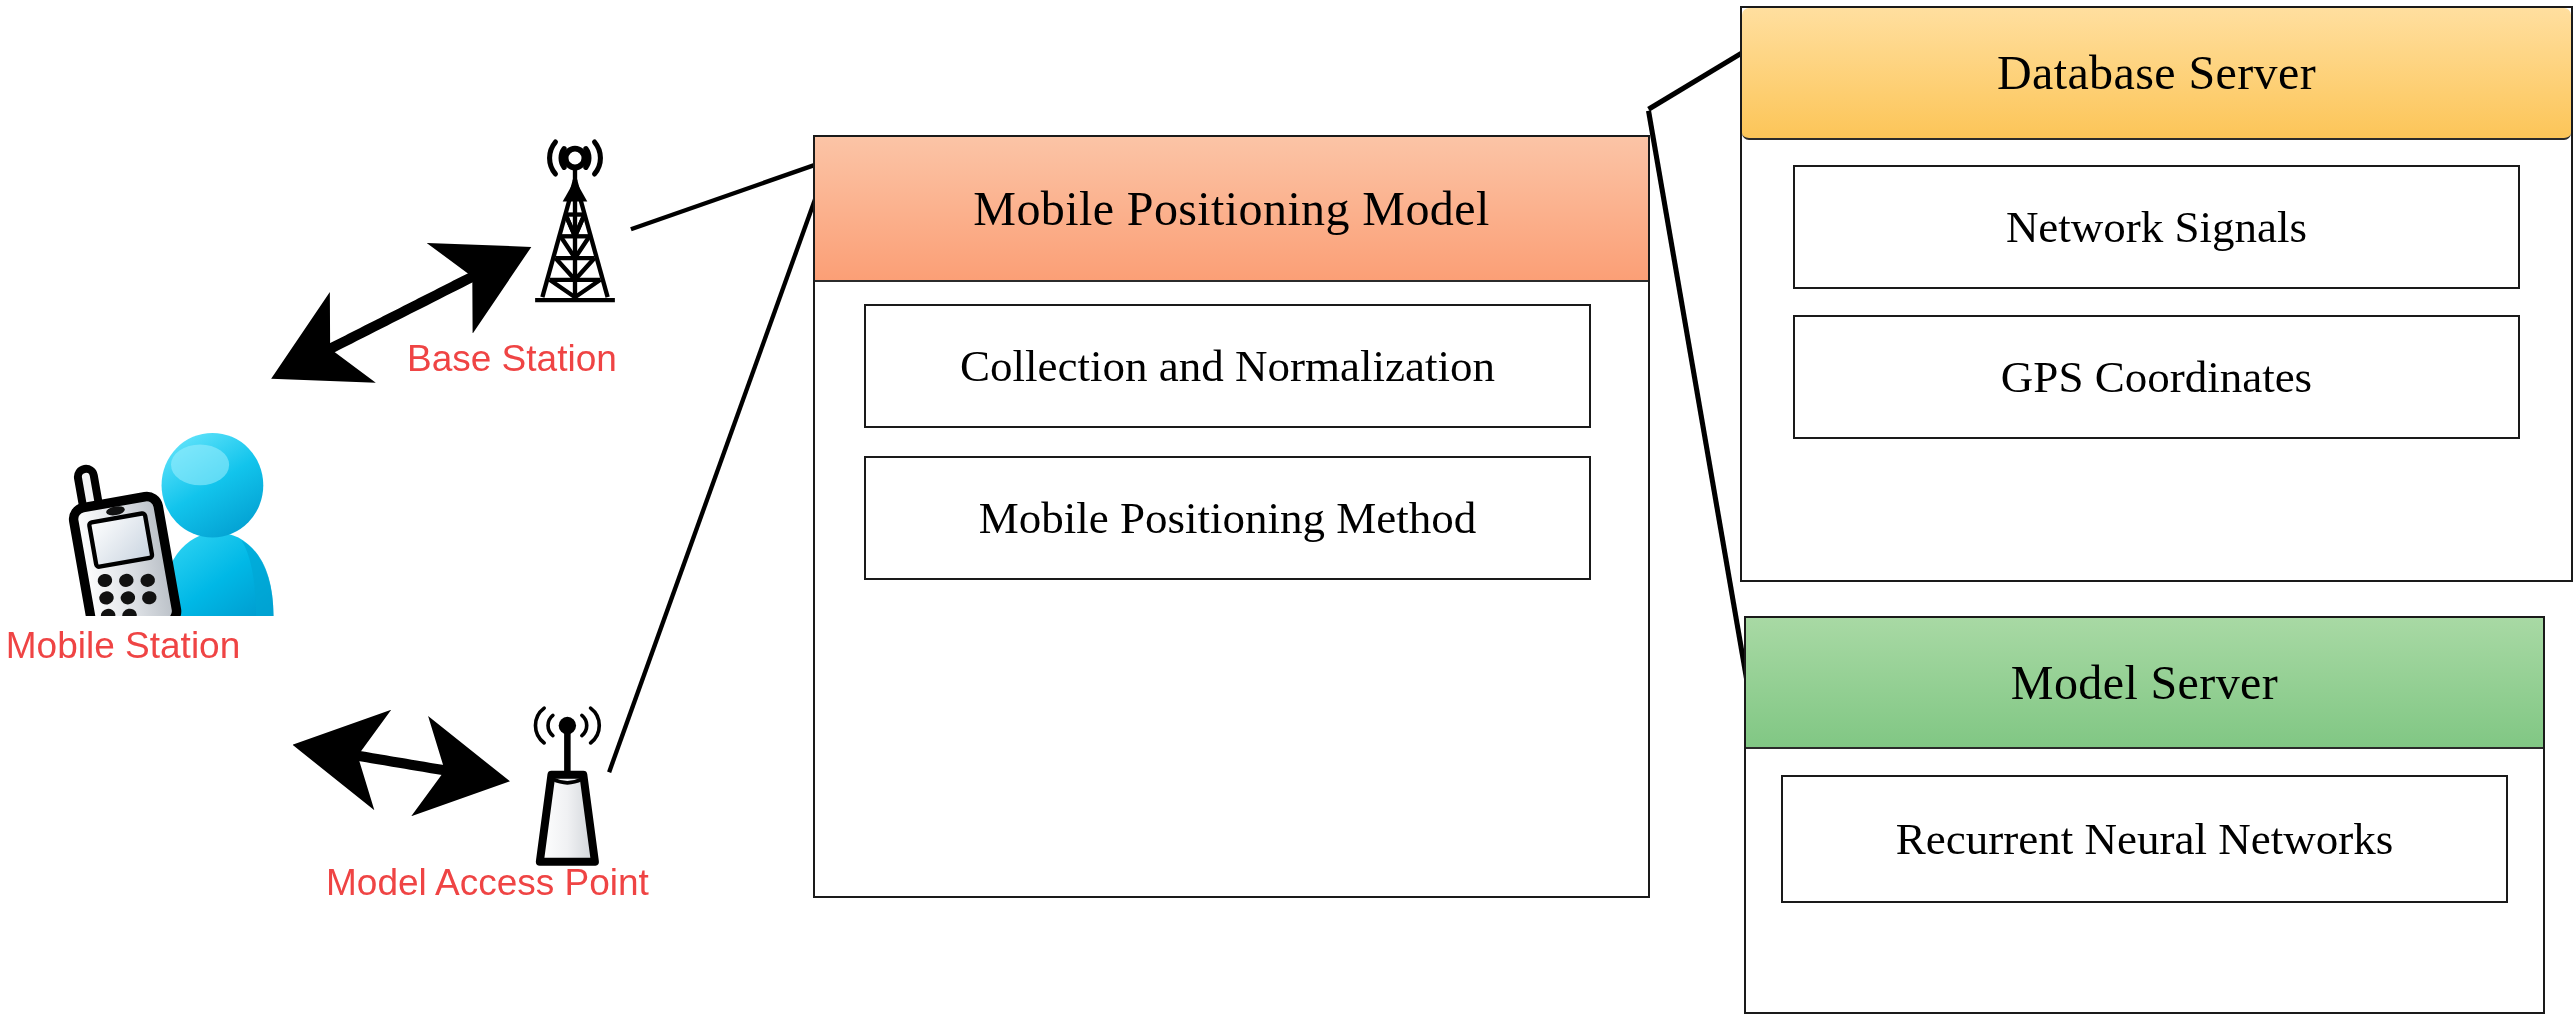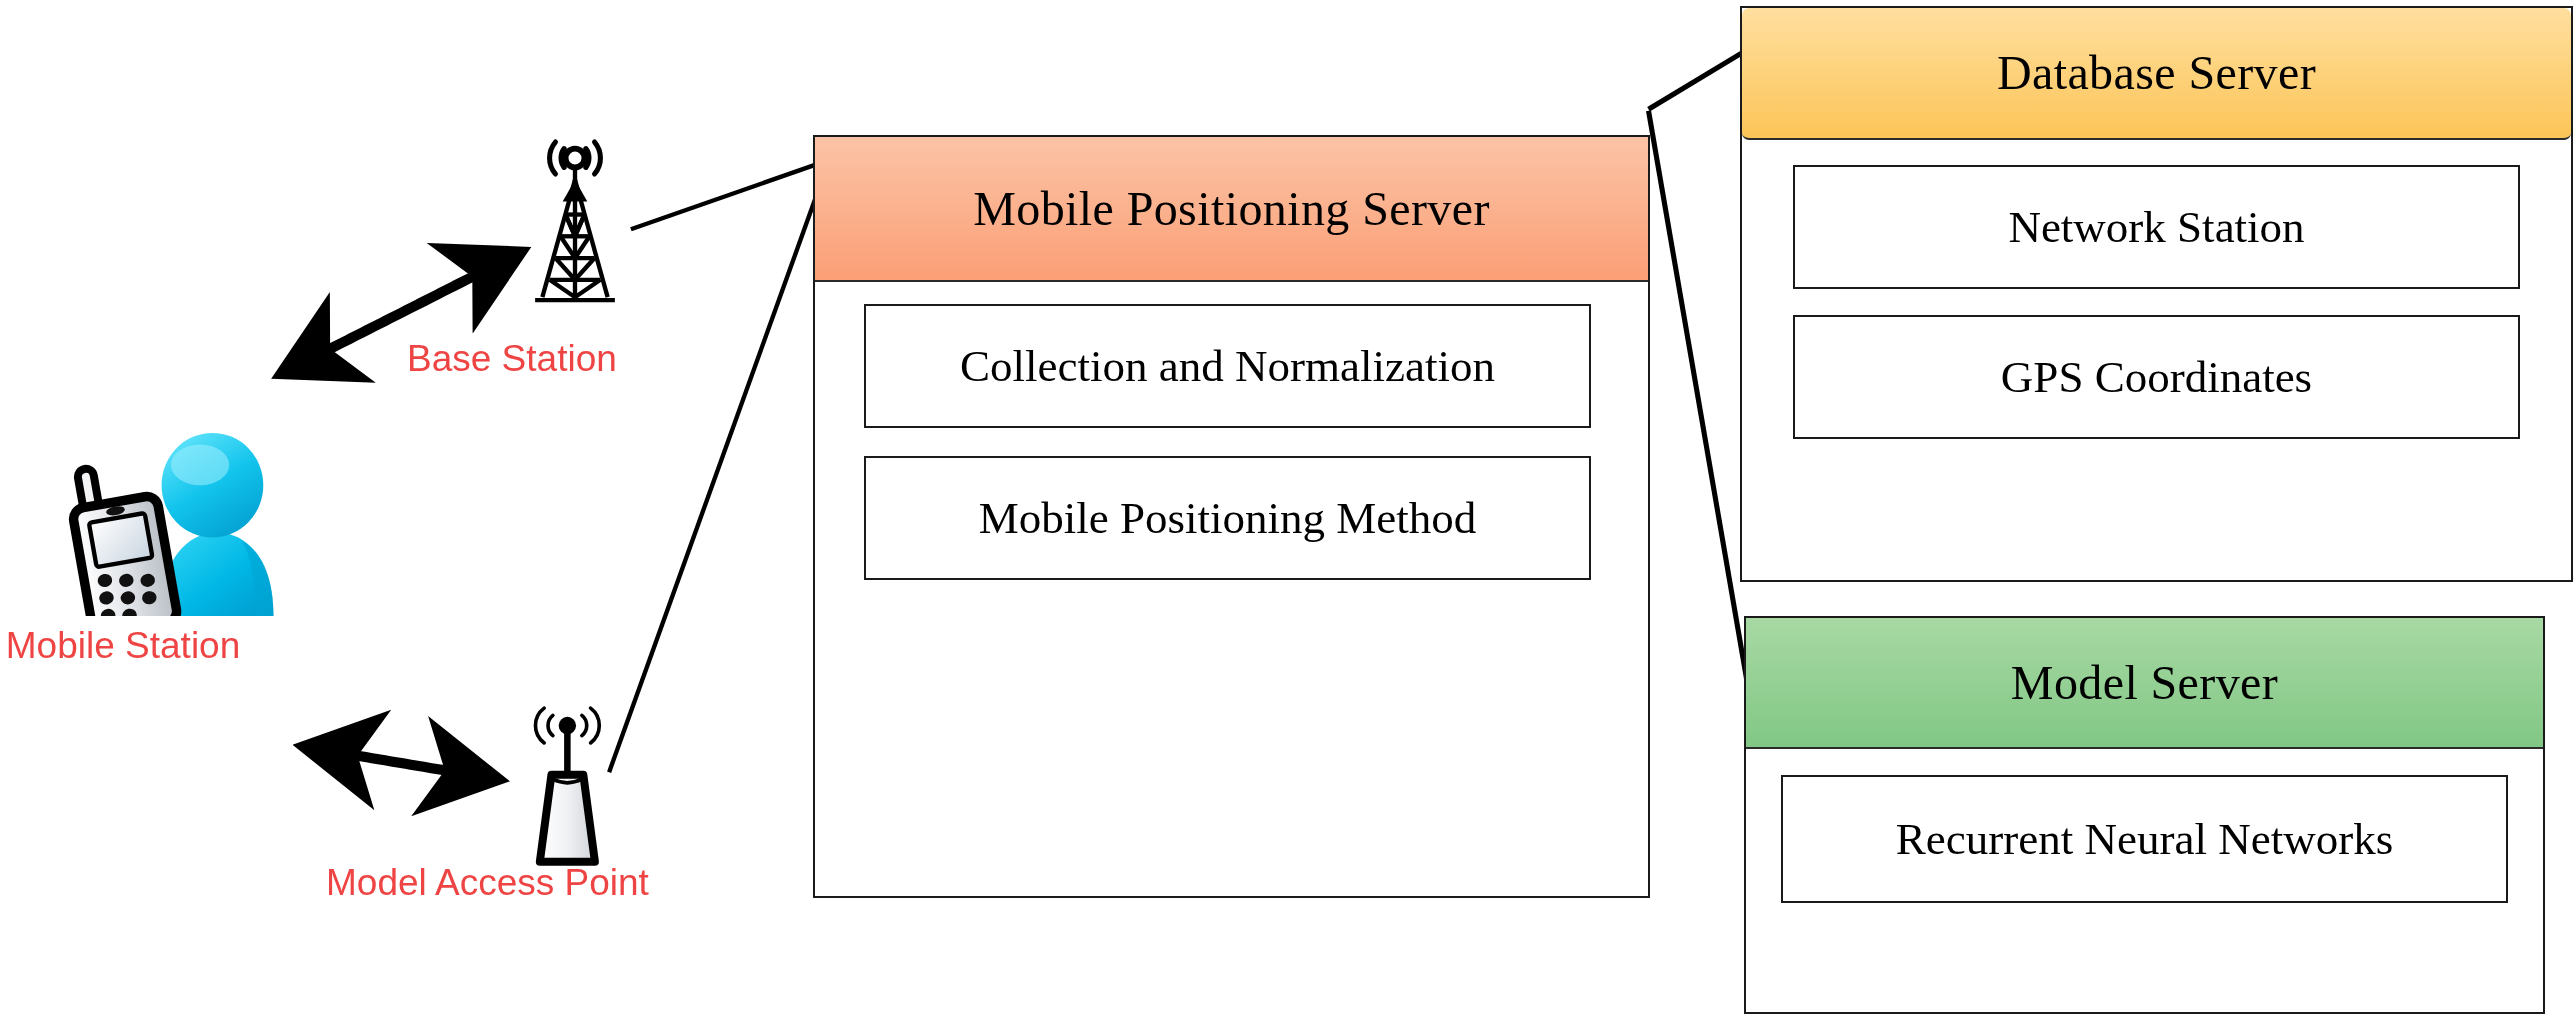--- a/index.html
+++ b/index.html
@@ -260,31 +260,31 @@
     </svg>
   </div>
 
   <div class="label" id="label-base-station">Base Station</div>
 
   <div class="label" id="label-mobile-station">Mobile Station</div>
 
   <div class="label" id="label-wifi-ap">Model Access Point</div>
 
   <div class="panel" id="mps-panel">
-    <div class="panel-header header-orange">Mobile Positioning Server</div>
+    <div class="panel-header header-orange">Mobile Positioning Model</div>
     <div class="panel-body">
       <div class="inner-box">Collection and Normalization</div>
       <div class="inner-box">Mobile Positioning Method</div>
     </div>
   </div>
 
   <div class="panel" id="db-panel">
     <div class="panel-header header-yellow">Database Server</div>
     <div class="panel-body">
-      <div class="inner-box">Network Station</div>
+      <div class="inner-box">Network Signals</div>
       <div class="inner-box">GPS Coordinates</div>
     </div>
   </div>
 
   <div class="panel" id="model-panel">
     <div class="panel-header header-green">Model Server</div>
     <div class="panel-body">
       <div class="inner-box">Recurrent Neural Networks</div>
     </div>
   </div>

